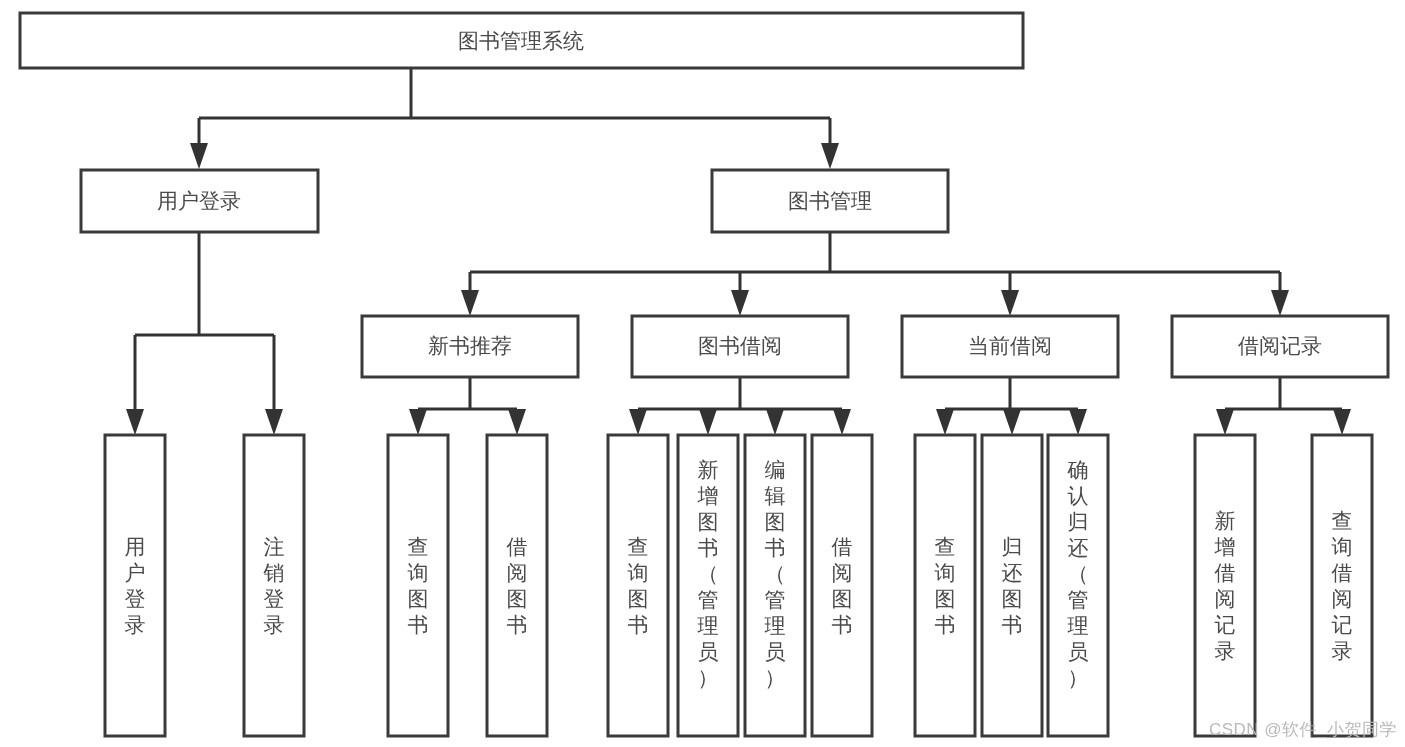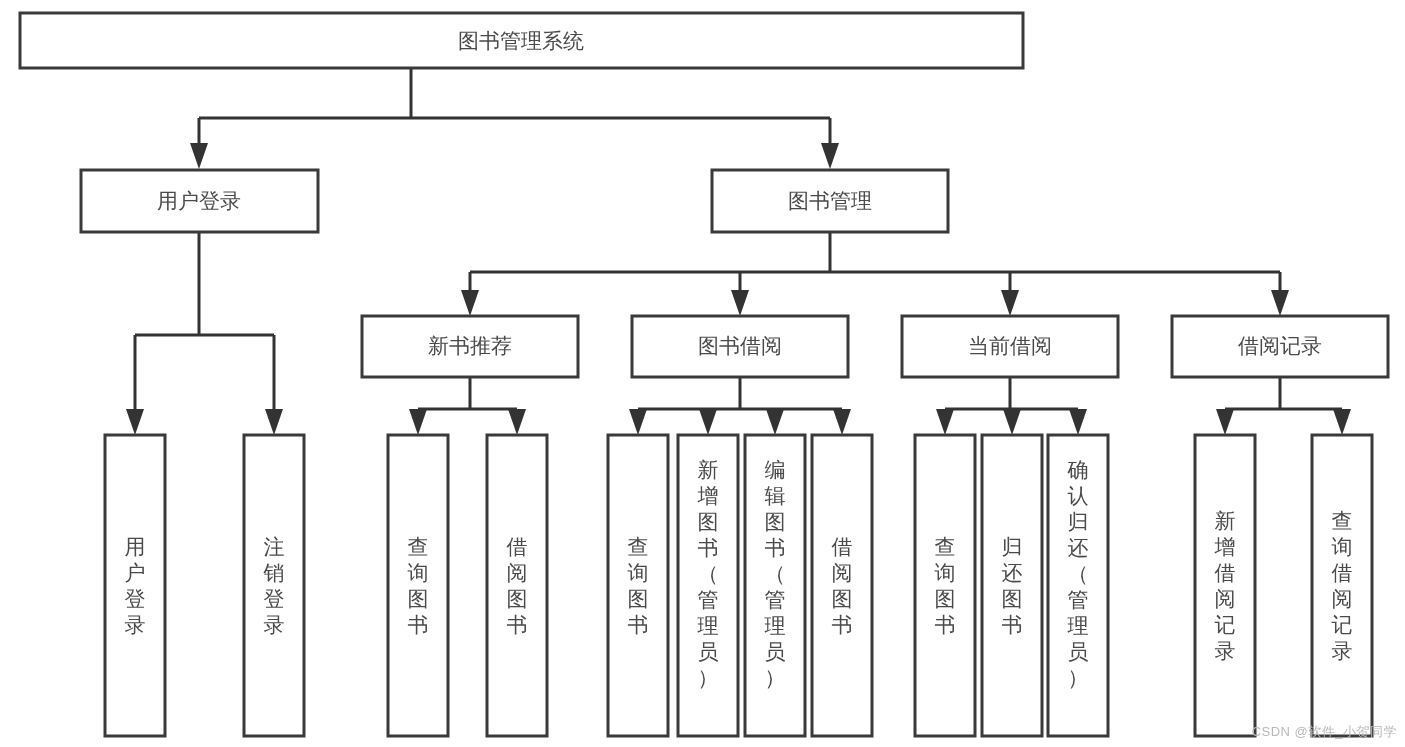--- a/index.html
+++ b/index.html
@@ -16,21 +16,21 @@
   }
   .leaf-label{
     font-family:"Liberation Sans","DejaVu Sans",sans-serif;
     font-size:21px;fill:#4a4a4a;text-anchor:middle;
   }
   .link{fill:none;stroke:#333333;stroke-width:3;}
   .arrow-head{fill:#333333;stroke:none;}
   .watermark{
     position:absolute;right:8px;bottom:6px;
     font-family:"Liberation Sans","DejaVu Sans",sans-serif;
-    font-size:13px;color:#b9b9b9;letter-spacing:0.5px;
+    font-size:17px;color:#b9b9b9;letter-spacing:0.5px;
     white-space:nowrap;pointer-events:none;
   }
 </style>
 </head>
 <body>
 
 <svg id="diagram" viewBox="0 0 1405 747" xmlns="http://www.w3.org/2000/svg">
 
   <g>
 

